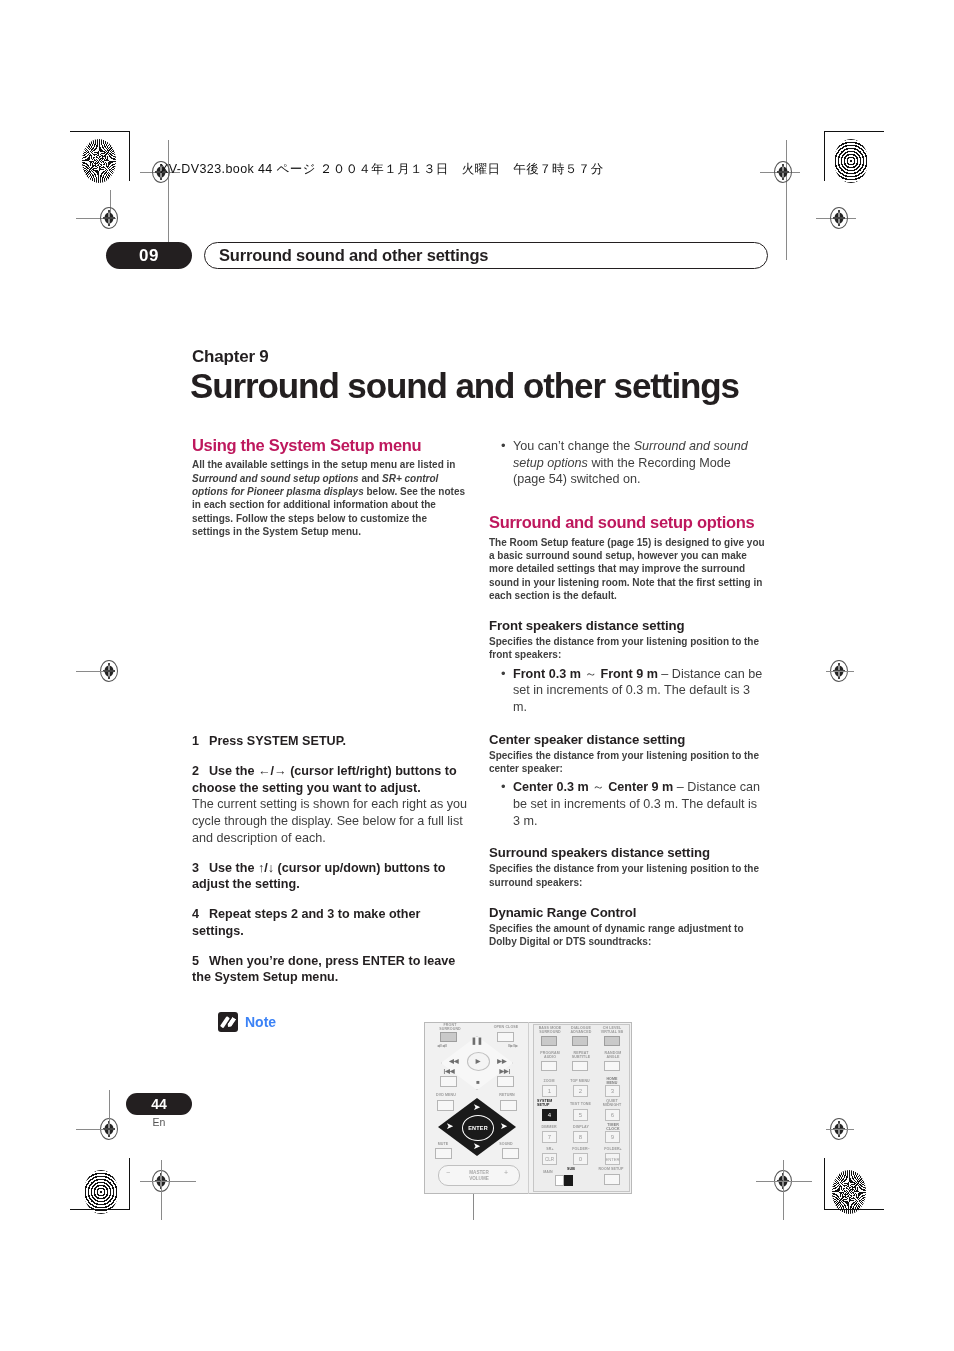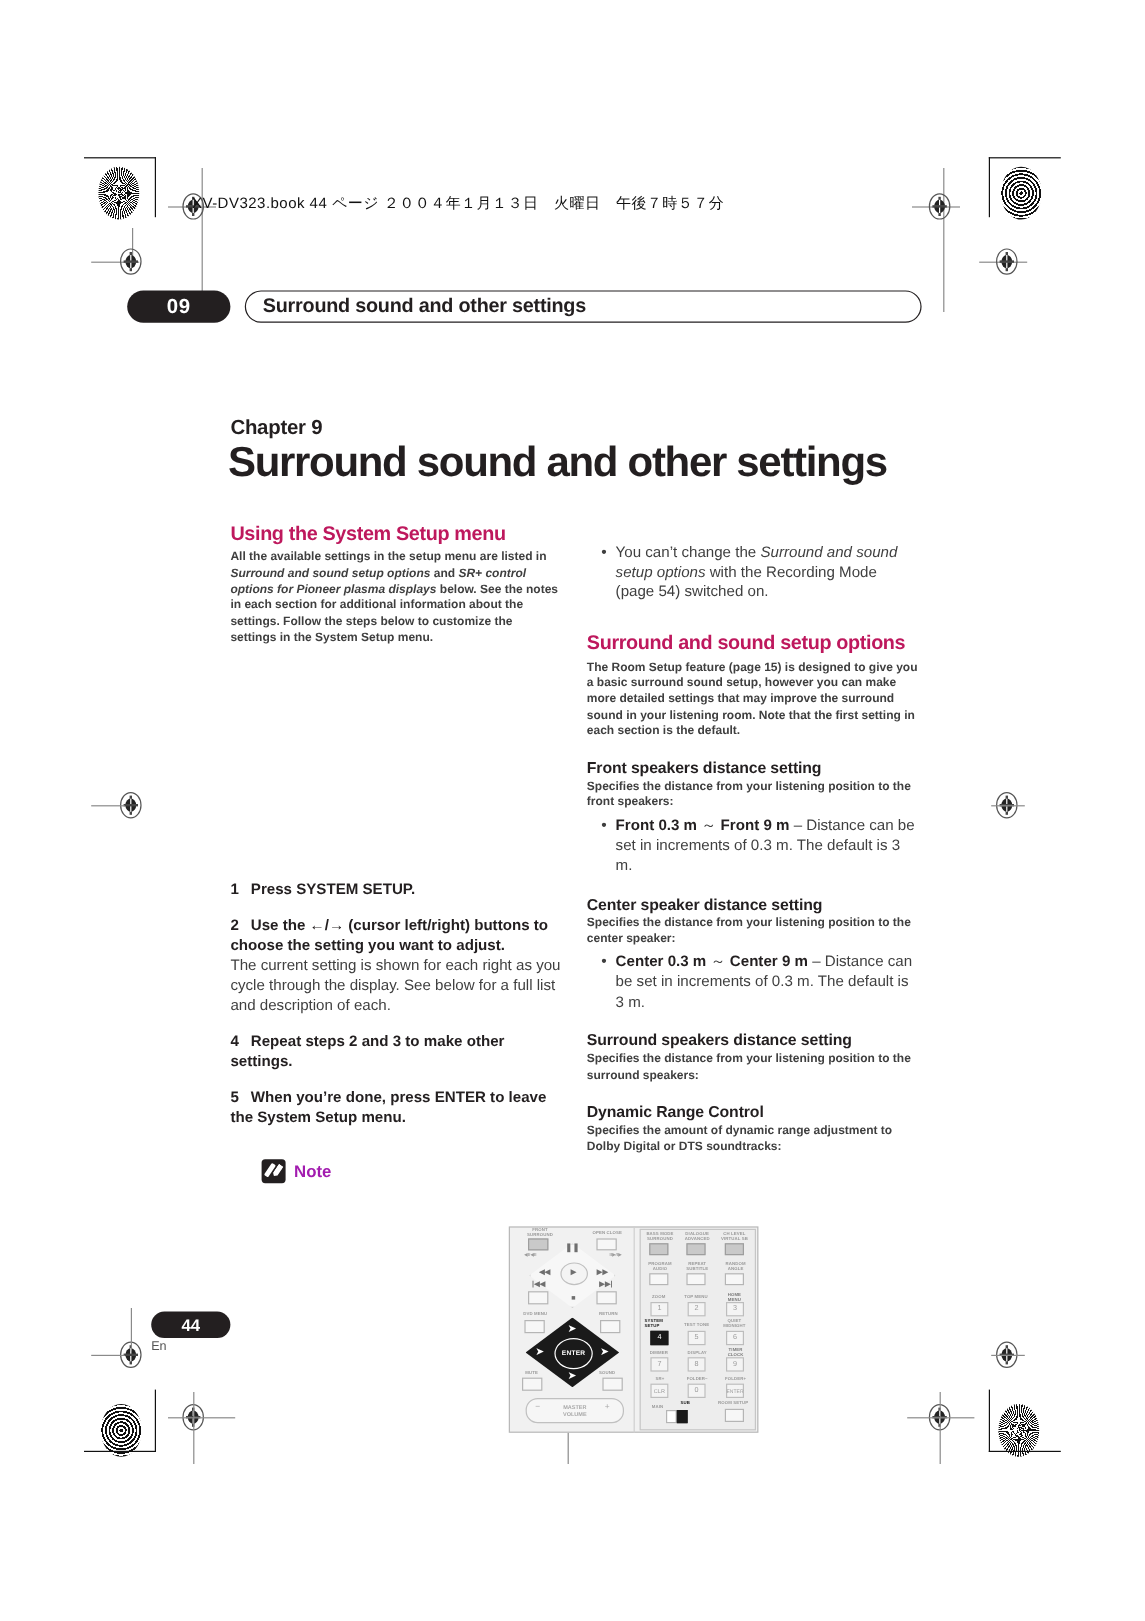--- a/index.html
+++ b/index.html
@@ -212,24 +212,24 @@
   }
   .note-icon::after {
     content:"";
     position:absolute;
     left:11px; top:4.5px;
     width:4.5px; height:11px;
     background:#fff;
     transform:rotate(34deg);
     clip-path: polygon(0 0, 100% 0, 100% 80%, 50% 100%, 0 80%);
   }
-  .note-title { font-size:14px; font-weight:bold; color:#a21caf; }
-
-  
-  .pagefoot { position:absolute; left:126px; top:1093px; width:66px; }
+  .note-title { font-size:14px; font-weight:bold; color:#3b82f6; }
+
+  
+  .pagefoot { position:absolute; left:126px; top:1093px; text-align:center; width:66px; }
   .pagefoot .pill {
     width:66px; height:22px;
     background:#231f20;
     border-radius:11px;
     color:#fff; font-weight:bold; font-size:14px;
     display:flex; align-items:center; justify-content:center;
   }
   .pagefoot .lang {
     font-size:10.5px; color:#555; margin-top:1px;
   }
@@ -541,40 +541,43 @@
 
   <div class="step">
     <span class="lead"><span class="num">1</span><span>Press SYSTEM SETUP.</span></span>
   </div>
 
   <div class="step">
     <span class="lead"><span class="num">2</span><span>Use the ←/→ (cursor left/right) buttons to choose the setting you want to adjust.</span></span>
     <span class="expl">The current setting is shown for each right as you cycle through the display. See below for a full list and description of each.</span>
   </div>
 
+  <div class="step">
+    <span class="lead"><span class="num">3</span><span>Use the ↑/↓ (cursor up/down) buttons to adjust the setting.</span></span>
+  </div>
 
   <div class="step">
     <span class="lead"><span class="num">4</span><span>Repeat steps 2 and 3 to make other settings.</span></span>
   </div>
 
   <div class="step">
     <span class="lead"><span class="num">5</span><span>When you’re done, press ENTER to leave the System Setup menu.</span></span>
   </div>
 
   <div class="note-block">
     <div class="note-head">
       <div class="note-icon"></div>
       <div class="note-title">Note</div>
     </div>
   </div>
 </div>
 
 <div class="col col-right">
 
-  <ul class="bullets" style="margin-top:16px;">
+  <ul class="bullets" style="margin-top:2px;">
     <li><span>You can’t change the </span><i>Surround and sound setup options</i><span> with the Recording Mode (page 54) switched on.</span></li>
   </ul>
 
   <h2 class="sec" style="margin-top:25px;">Surround and sound setup options</h2>
   <p class="body">The Room Setup feature (page 15) is designed to give you a basic surround sound setup, however you can make more detailed settings that may improve the surround sound in your listening room. Note that the first setting in each section is the default.</p>
 
   <h3 class="sub">Front speakers distance setting</h3>
   <p class="body">Specifies the distance from your listening position to the front speakers:</p>
   <ul class="bullets">
     <li><b>Front 0.3 m</b><span> ～ </span><b>Front 9 m</b><span> – Distance can be set in increments of 0.3 m. The default is 3 m.</span></li>

